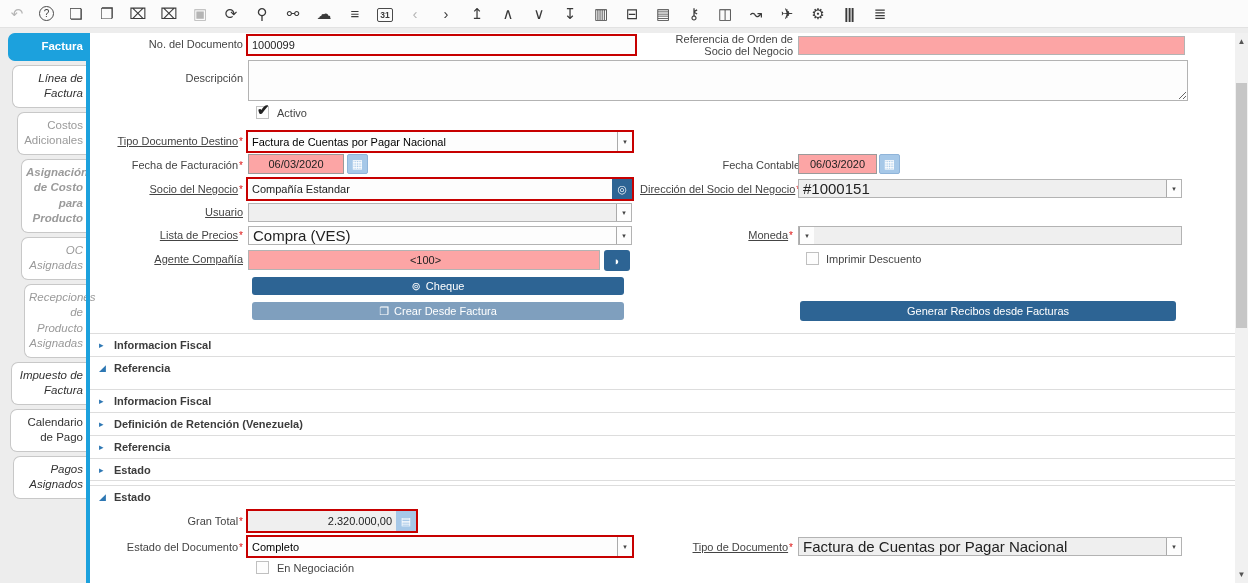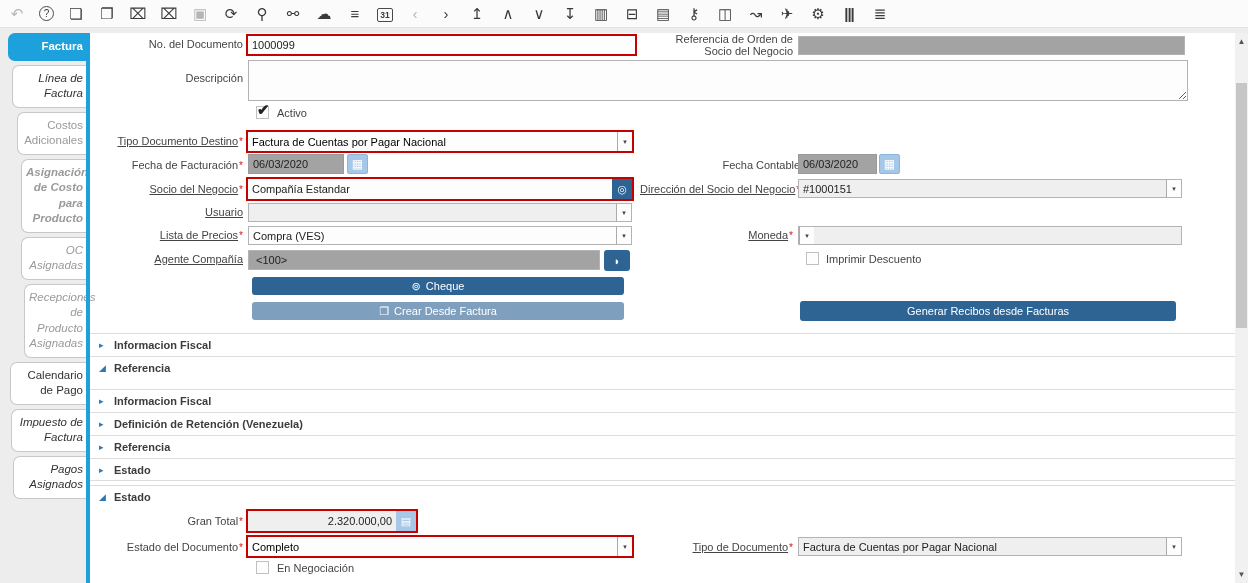--- a/index.html
+++ b/index.html
@@ -35,31 +35,31 @@
   .scroll { position:absolute; right:0; top:33px; width:13px; height:550px; background:#f1f1f1; z-index:25; }
   .scroll .arr { position:absolute; left:0; width:13px; height:13px; font-size:8px; color:#555;
     text-align:center; line-height:13px; cursor:pointer; }
   .scroll .thumb { position:absolute; left:1px; width:11px; background:#c6c6c6; cursor:pointer; }
 
   .lbl { position:absolute; font-size:11px; color:#444; text-align:right; white-space:nowrap; }
   .lbl.wrap { white-space:normal; }
   .lbl .u { text-decoration:underline; }
   .ast { color:#d11; font-size:10px; margin-left:1px; }
 
-  .fld { position:absolute; height:19px; border:1px solid #b3b3b3; background:#a3a3a3;
-    font-size:11px; color:#222; padding:0 4px; font-family:"Liberation Sans",sans-serif; }
+  .fld { position:absolute; height:19px; border:1px solid #b3b3b3; background:#fca5a5;
+    font-size:11px; color:#222; padding:0 4px; font-family:"Liberation Sans",sans-serif;text-align:center; }
   .redwrap { position:absolute; border:2px solid #c70000; display:flex; background:#1d4ed8; }
   .redwrap .fin { flex:1; border:none; outline:none; font-size:11px; padding:0 4px;
     font-family:"Liberation Sans",sans-serif; background:#fdfdfd; color:#222; min-width:0; }
   .redwrap .fin.gray { background:#efefef; text-align:right; }
 
   .sel { position:absolute; height:19px; border:1px solid #b3b3b3; background:#fdfdfd;
     display:flex; align-items:center; cursor:pointer; }
   .sel.gray { background:#efefef; }
-  .sel .selval { flex:1; font-size:11px; color:#222; padding:0 4px; white-space:nowrap; overflow:hidden; }
+  .sel .selval { flex:1; font-size:15px; color:#222; padding:0 4px; white-space:nowrap; overflow:hidden; }
   .ddbtn { width:15px; align-self:stretch; border-left:1px solid #ababab; background:#fdfdfd;
     font-size:7px; color:#444; display:flex; align-items:center; justify-content:center; cursor:pointer; }
   .selflex { position:relative; display:flex; flex:1; align-items:center; background:#fdfdfd; }
   .selflex .selval { flex:1; font-size:11px; padding:0 4px; }
 
   .sqbtn { display:flex; align-items:center; justify-content:center; color:#fff;
     font-size:11px; cursor:pointer; border:none; }
   .calbtn { position:absolute; width:21px; height:20px; background:#a6c8e8;
     border:1px solid #8fb4d9; border-radius:2px; color:#fff; font-size:12px;
     display:flex; align-items:center; justify-content:center; cursor:pointer; }
@@ -121,22 +121,22 @@
     <span class="tbi" data-name="form-icon">≣</span>
   </div>
 
 <div class="sidebar" data-name="tab-sidebar">
     <div class="tab active" data-name="sidebar-tab-factura" style="margin-left: 8px;">Factura</div>
     <div class="tab italic" data-name="sidebar-tab-l-nea-de-factura" style="margin-left: 12px;">Línea de Factura</div>
     <div class="tab dimmed" data-name="sidebar-tab-costos-adicionales" style="margin-left: 17px;">Costos Adicionales</div>
     <div class="tab italic dimmed" data-name="sidebar-tab-asignaci-n-de-costo-para-producto" style="margin-left: 21px; font-weight: bold;">Asignación de Costo para Producto</div>
     <div class="tab italic dimmed" data-name="sidebar-tab-oc-asignadas" style="margin-left: 21px;">OC Asignadas</div>
     <div class="tab italic dimmed" data-name="sidebar-tab-recepciones-de-producto-asignadas" style="margin-left: 24px;">Recepciones de Producto Asignadas</div>
+    <div class="tab italic" data-name="sidebar-tab-impuesto-de-factura" style="margin-left: 11px;">Impuesto de Factura</div>
     <div class="tab" data-name="sidebar-tab-calendario-de-pago" style="margin-left: 10px;">Calendario de Pago</div>
-    <div class="tab italic" data-name="sidebar-tab-impuesto-de-factura" style="margin-left: 11px;">Impuesto de Factura</div>
     <div class="tab italic" data-name="sidebar-tab-pagos-asignados" style="margin-left: 13px;">Pagos Asignados</div>
   </div>
 <div class="bluebar" data-name="active-tab-accent-bar"></div>
 
 <div class="content" data-name="form-panel"></div>
 
 <div class="lbl" style="left:95px;top:38px;width:148px" data-name="doc-no-label"><span>No. del Documento</span></div>
 <div class="redwrap" style="left:246px;top:34px;width:391px;height:22px" data-name="doc-no-field-wrapper">
   <input class="fin" data-name="doc-no-input" value="1000099" style="">
 </div>

